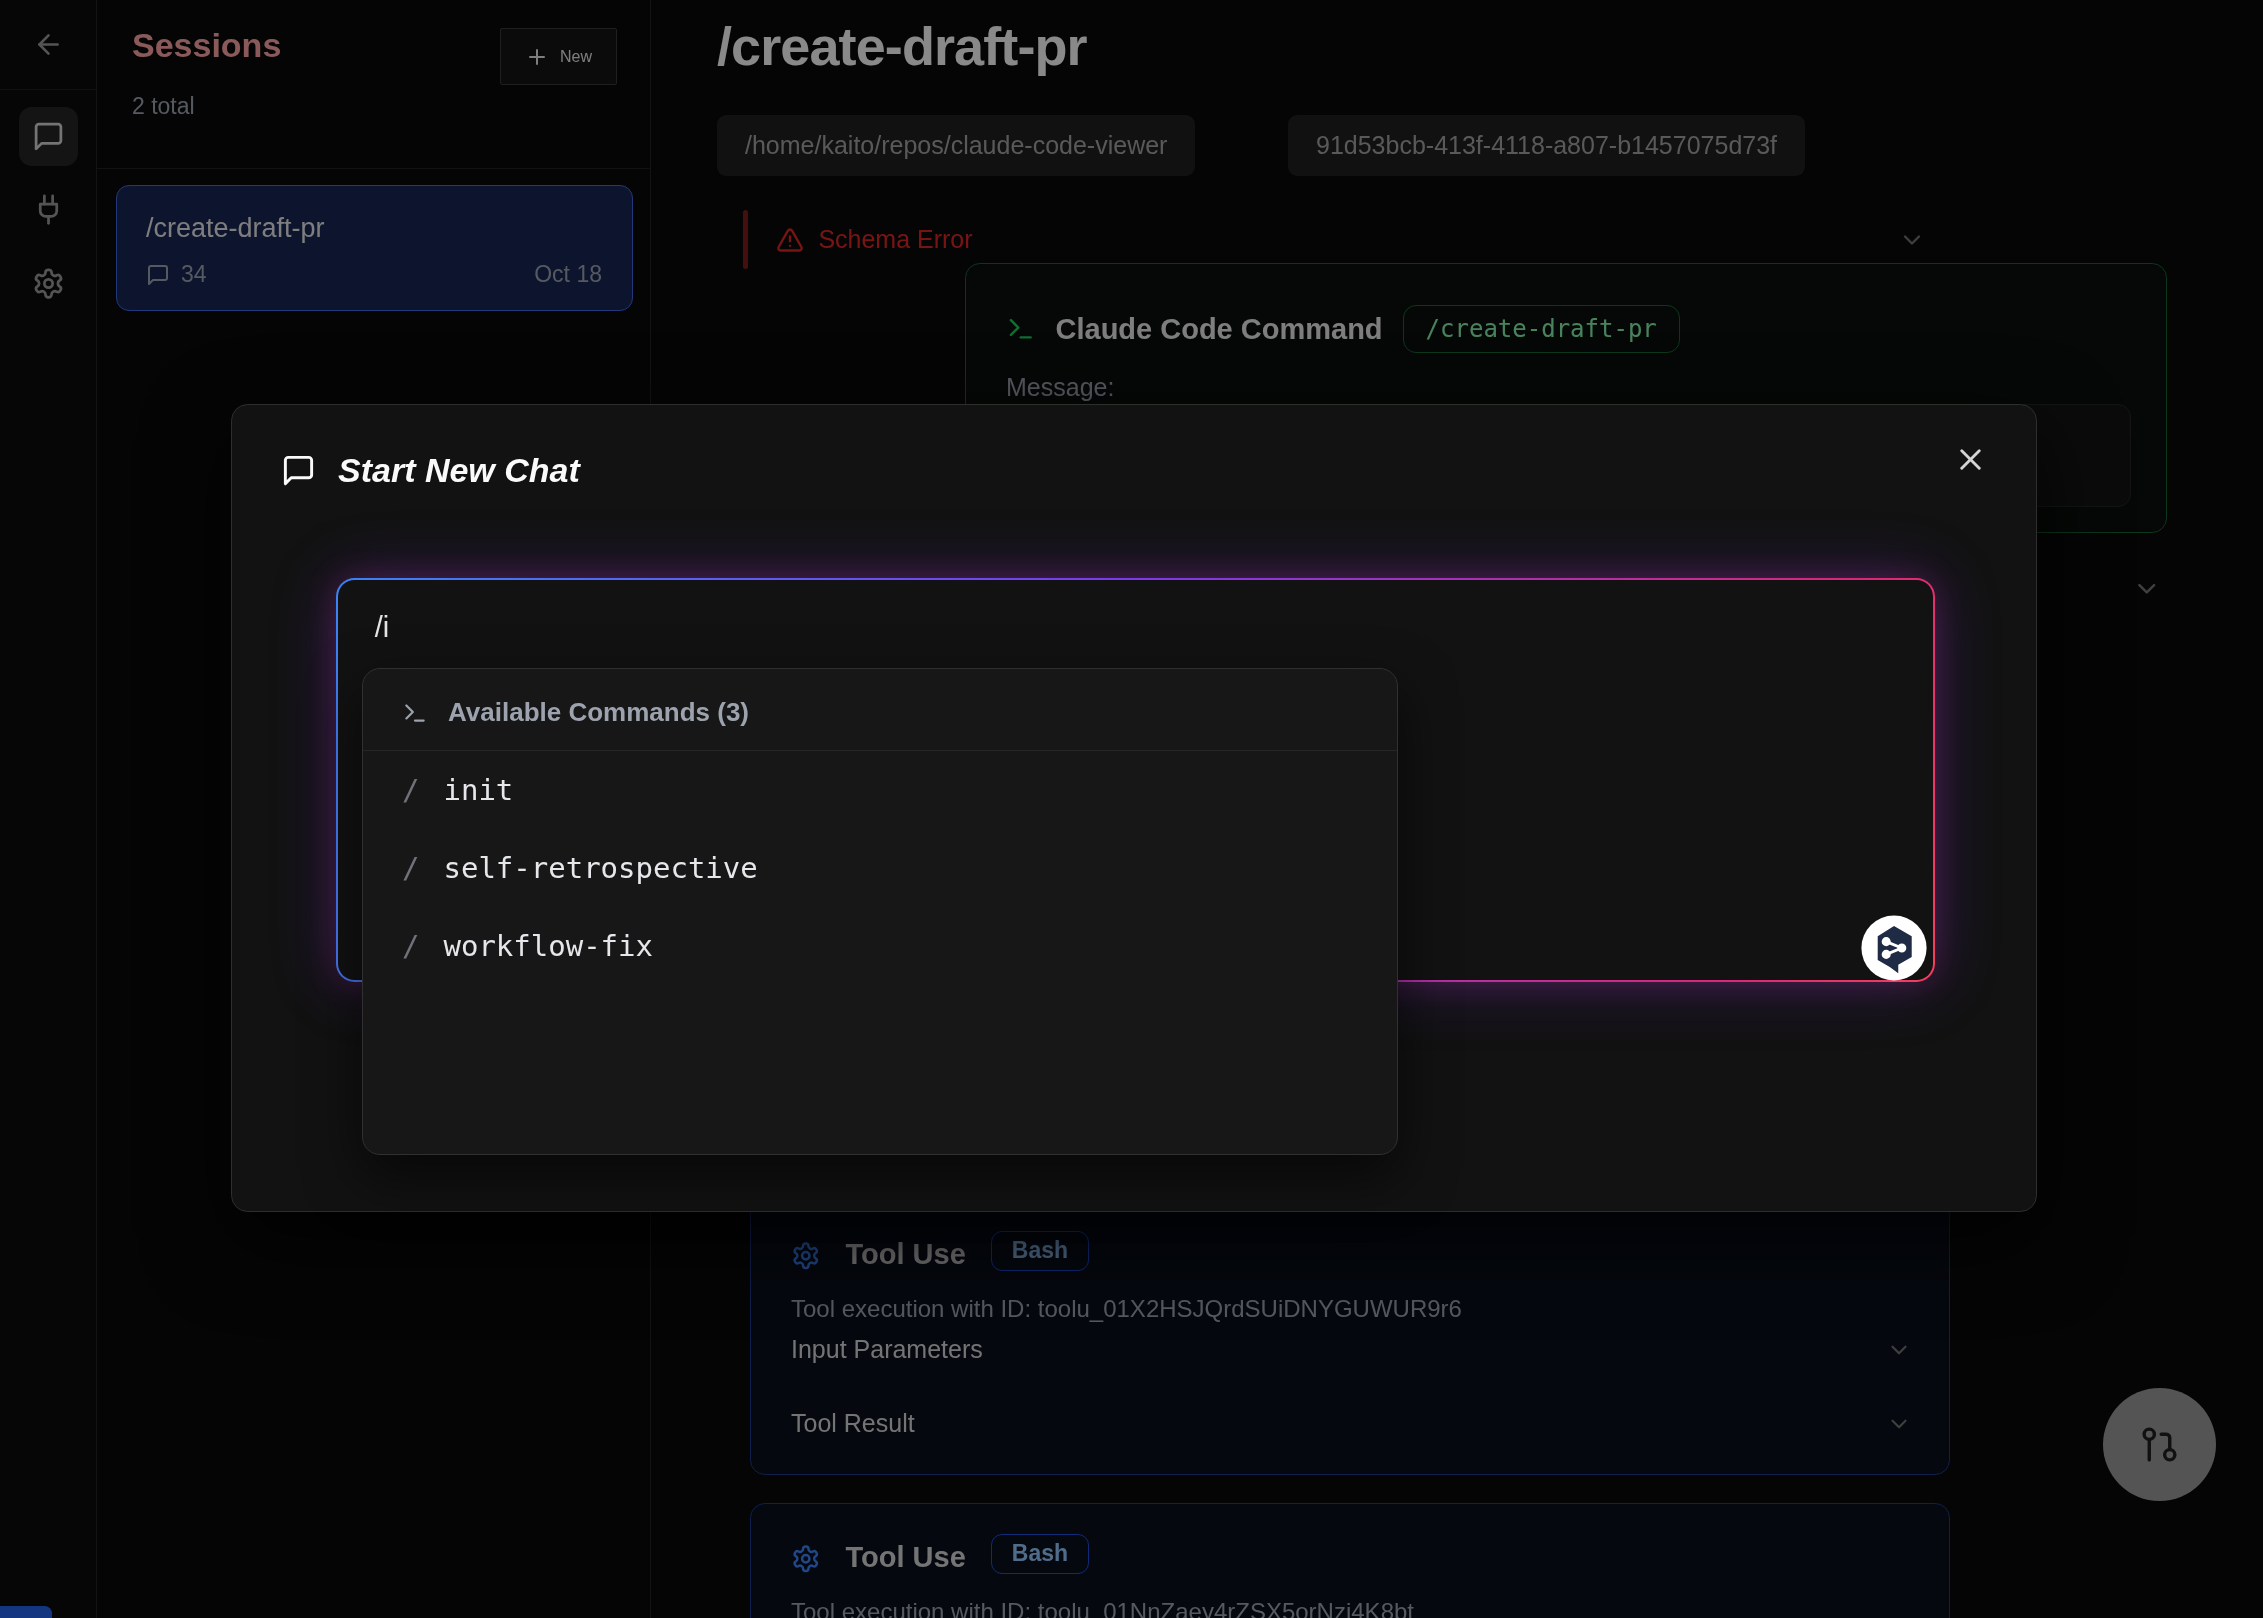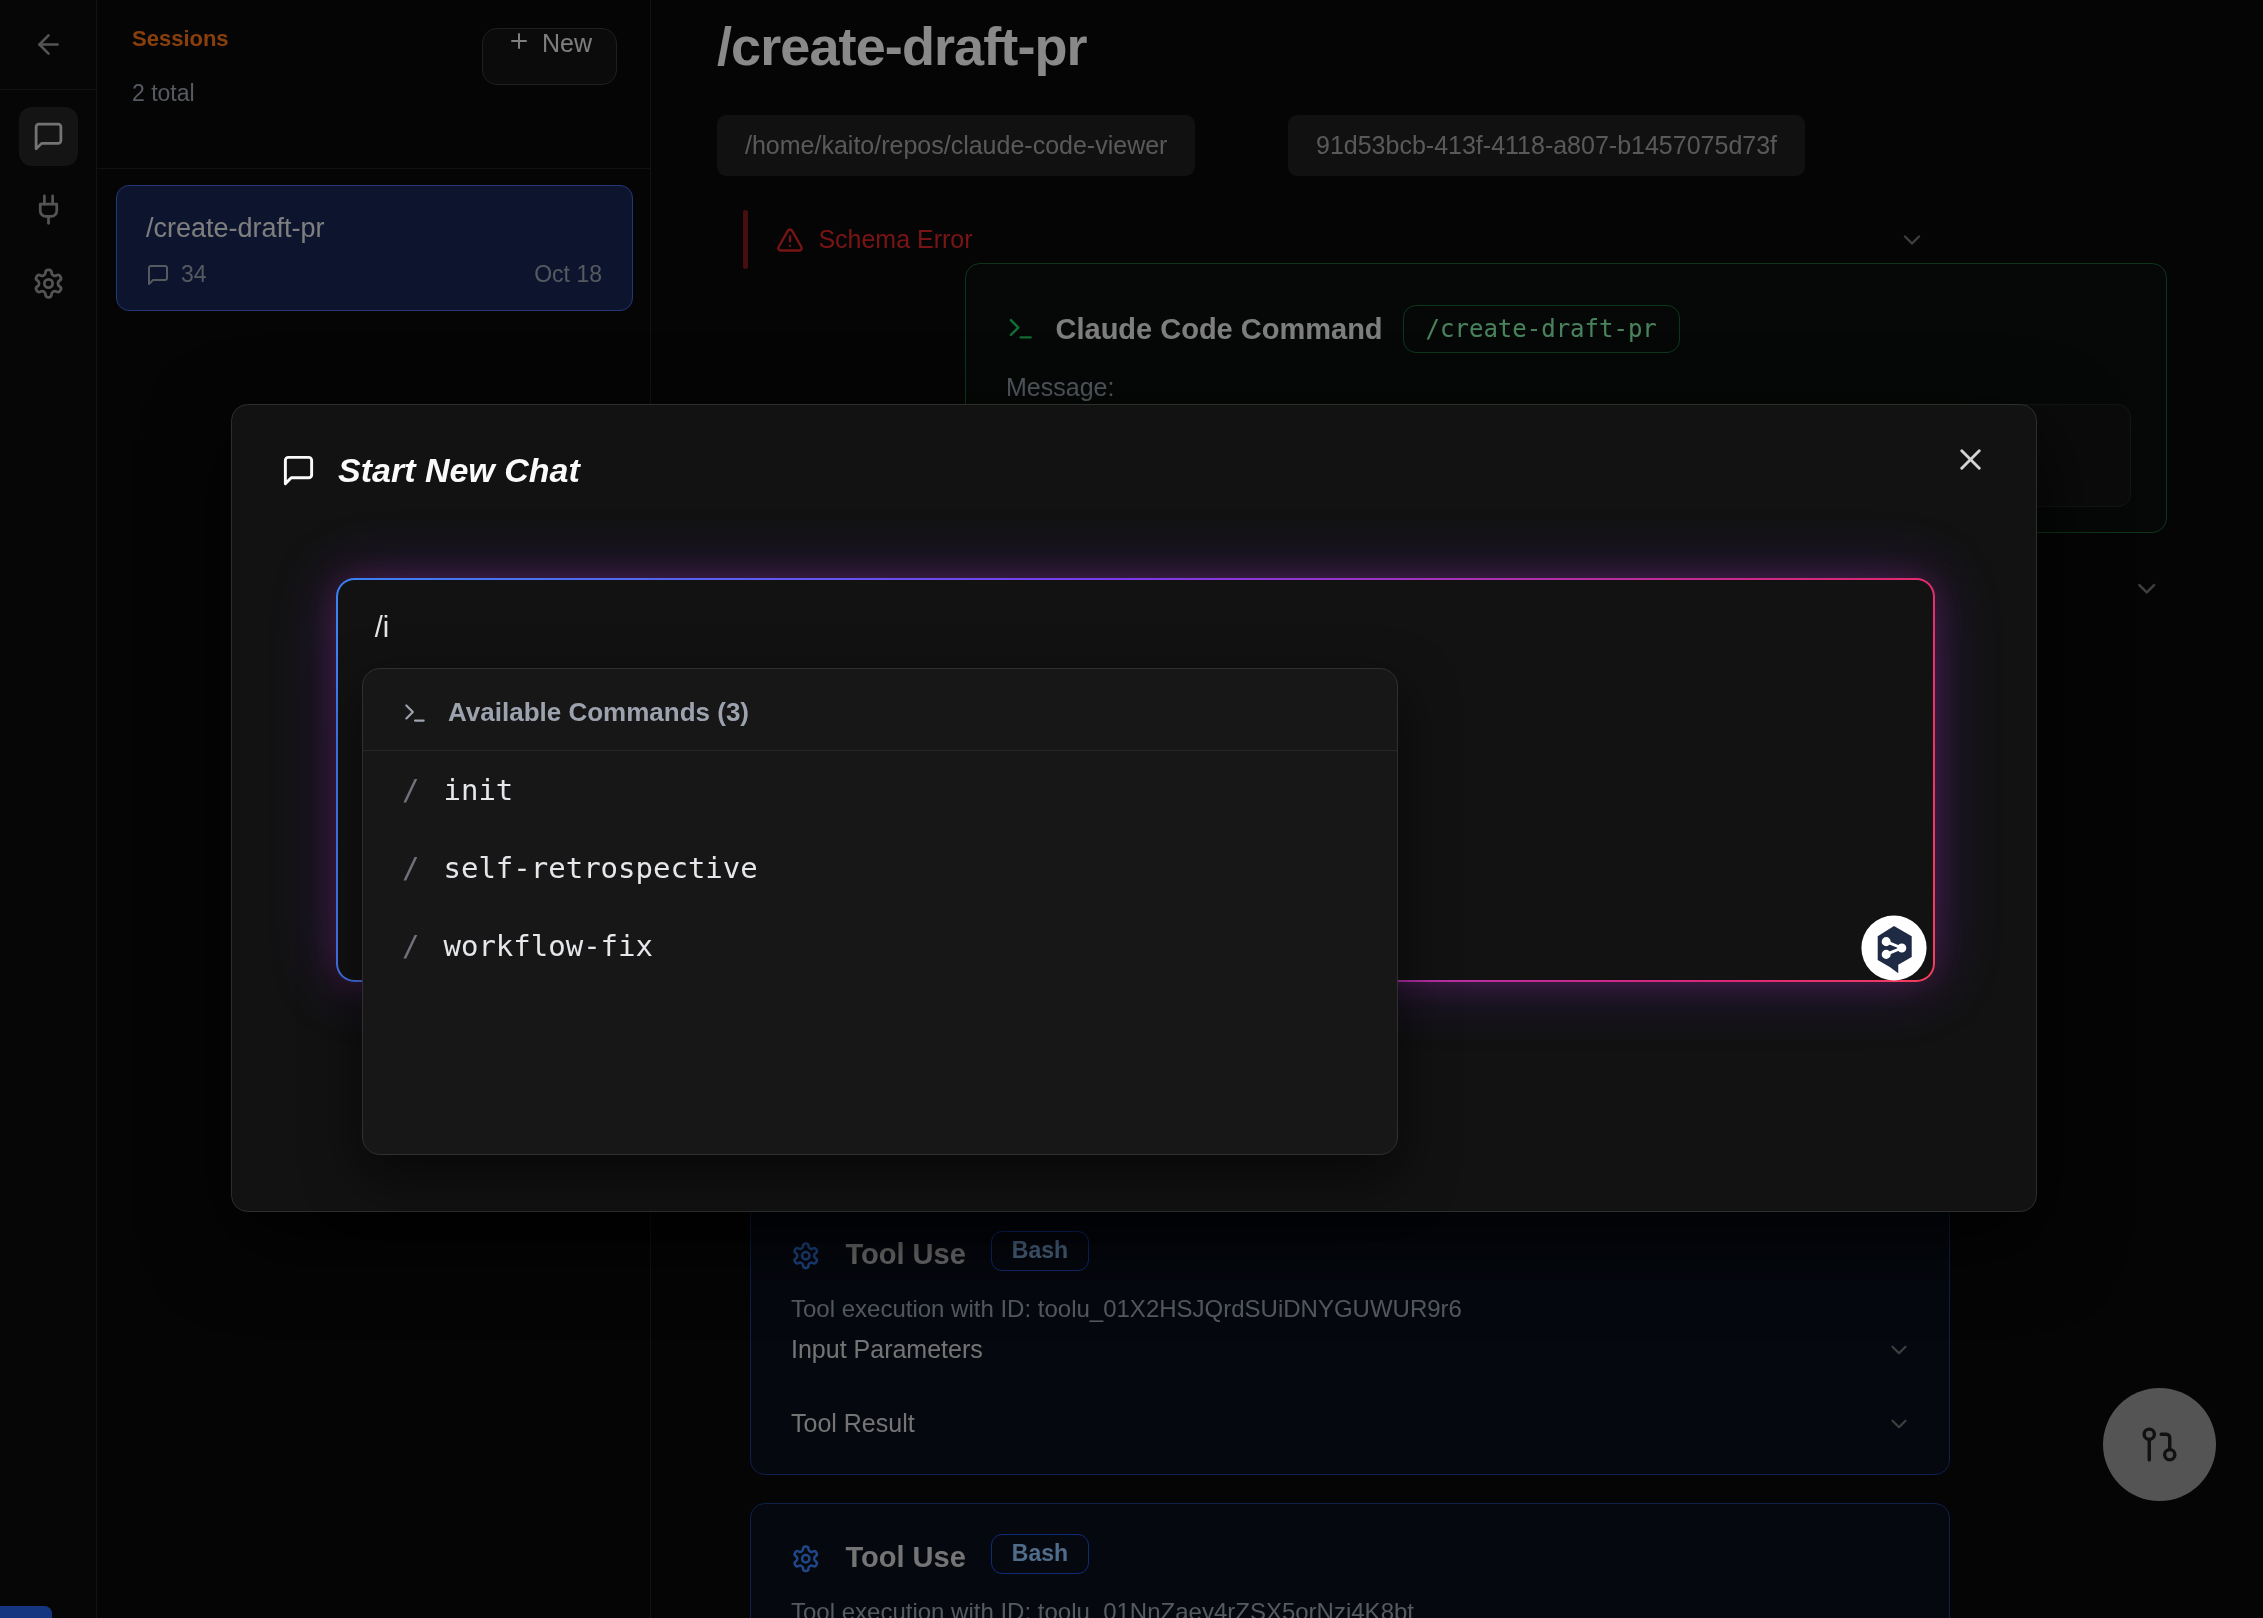--- a/index.html
+++ b/index.html
@@ -15,23 +15,23 @@
   .rail-btn { width:59px; height:59px; border-radius:13px; display:flex; align-items:center; justify-content:center;
     color:#9a9a9a; cursor:pointer; }
   .rail-btn.active { background:#262626; color:#d4d4d4; }
   .rail-nav { display:flex; flex-direction:column; align-items:center; gap:14.8px; padding-top:16.6px; }
   .rail-blue { position:absolute; left:0; bottom:0; width:52px; height:13px; background:#2563eb; border-top-right-radius:7.4px; }
 
   
   .sidebar { position:absolute; left:97px; top:0; width:554px; height:1619px;
     background:#0a0a0a; border-right:0.9px solid #232323; }
   .sb-head { position:relative; height:169px; border-bottom:0.9px solid #1f1f1f; padding:26px 33px 0 35px; }
-  .sb-title { font-size:22px; font-weight:700; color:#f97316; }
+  .sb-title { font-size:34px; font-weight:700; color:#fca5a5; }
   .sb-new { position:absolute; right:33px; top:28px; height:57px; padding:0 24px; border:0.9px solid #3a3a3a;
-    border-radius:15px; background:#141414; color:#e5e5e5; font-size:25px; display:flex; align-items:flex-start; gap:11px; cursor:pointer; }
+    border-radius:2px; background:#141414; color:#e5e5e5; font-size:16px; display:flex; align-items:center; gap:11px; cursor:pointer; }
   .sb-count { margin-top:28px; font-size:23px; color:#9ca3af; }
   .s-card { position:absolute; left:18.5px; width:517px; border-radius:13px; padding:24px 29.5px; }
   .s-card.sel { top:185px; height:126px; background:#172554; border:1.8px solid #4066e0; }
   .s-card.plain { top:325px; height:159px; background:#121212; border:0.9px solid #262626; padding:22px 22px; }
   .s-title { font-size:27px; color:#e5e5e5; line-height:1.35; }
   .s-meta { position:absolute; left:29.5px; right:29.5px; bottom:22px; display:flex; align-items:center; gap:11px;
     color:#9ca3af; font-size:23px; }
   .s-card.plain .s-meta { left:22px; right:22px; bottom:16.6px; }
   .s-date { margin-left:auto; }
 

